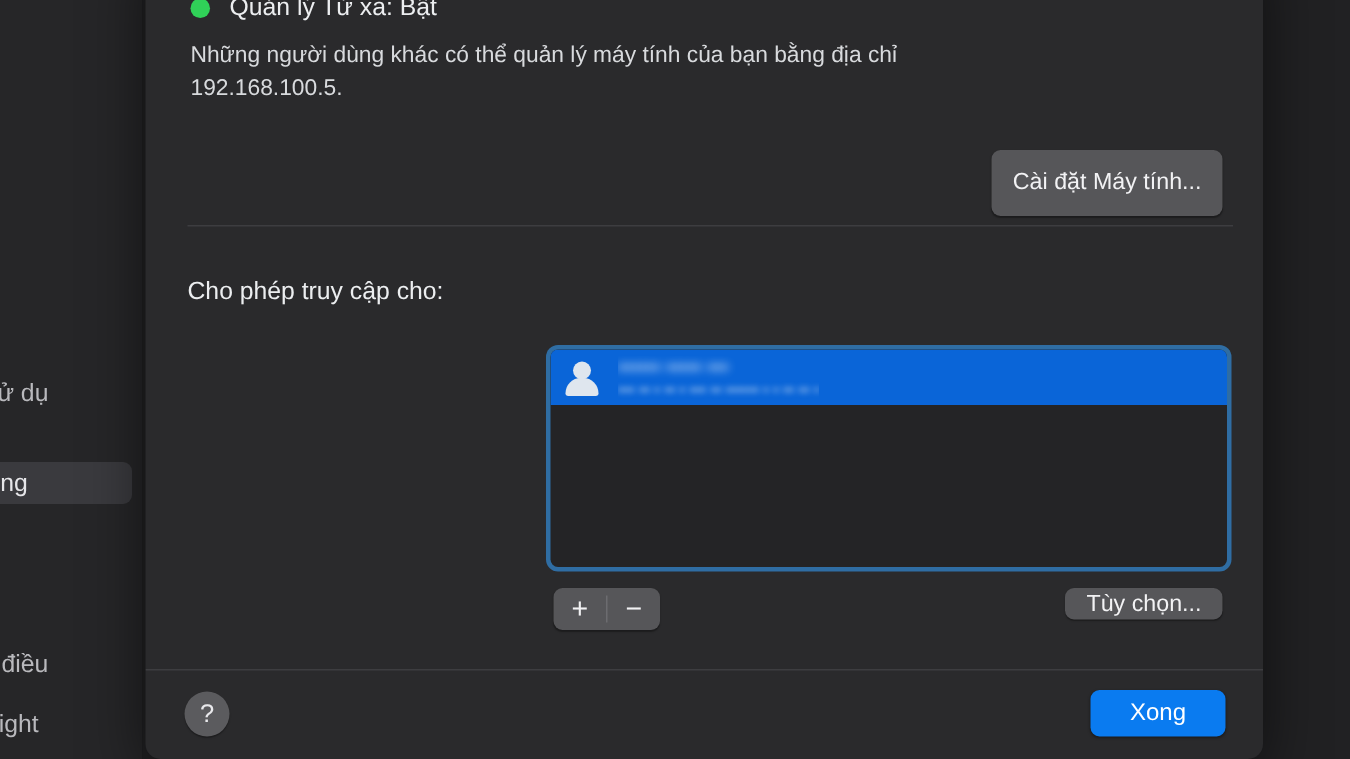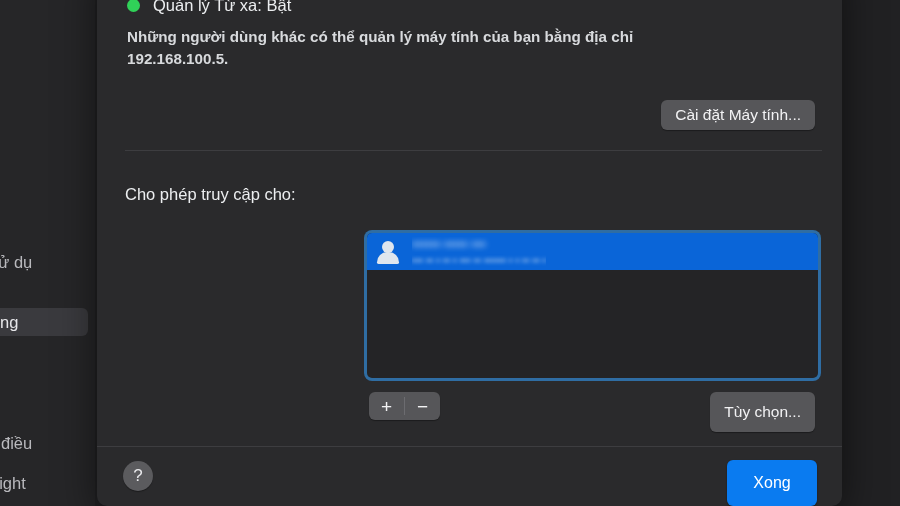--- a/index.html
+++ b/index.html
@@ -105,36 +105,35 @@
   }
 
   .desc {
     position: absolute;
     left: 30px;
     top: 66px;
     width: 560px;
     color: #d8dadd;
     font-size: 15.2px;
     line-height: 22px;
-    font-weight: bold;
   }
 
   
   .btn {
     display: inline-flex;
     align-items: center;
     justify-content: center;
     background: #565659;
     color: #f2f2f4;
     border: none;
     border-radius: 6px;
     font-family: "Liberation Sans", sans-serif;
     font-size: 15.5px;
     padding: 0 14px;
-    height: 30px;
+    height: 44px;
     box-shadow: 0 1px 1px rgba(0,0,0,0.35);
     cursor: default;
     white-space: nowrap;
   }
   .btn-computer-settings {
     position: absolute;
     right: 27px;
     top: 140px;
   }
 
@@ -292,21 +291,21 @@
   .seg-sep {
     width: 1px;
     background: #6c6c70;
     margin: 5px 0;
   }
 
   .btn-options {
     position: absolute;
     right: 27px;
     top: 432px;
-    height: 40px;
+    height: 21px;
   }
 
   
   .sheet-footer {
     position: absolute;
     left: 0;
     right: 0;
     bottom: 0;
     height: 59px;
     border-top: 1px solid #3d3d40;
@@ -324,21 +323,21 @@
     display: flex;
     align-items: center;
     justify-content: center;
     box-shadow: 0 1px 1px rgba(0,0,0,0.35);
     cursor: default;
   }
   .done-btn {
     position: absolute;
     right: 25px;
     top: 13px;
-    height: 46px;
+    height: 31px;
     min-width: 90px;
     background: #0a7bf0;
     color: #ffffff;
     border: none;
     border-radius: 6px;
     font-family: "Liberation Sans", sans-serif;
     font-size: 16px;
     display: flex;
     align-items: center;
     justify-content: center;

